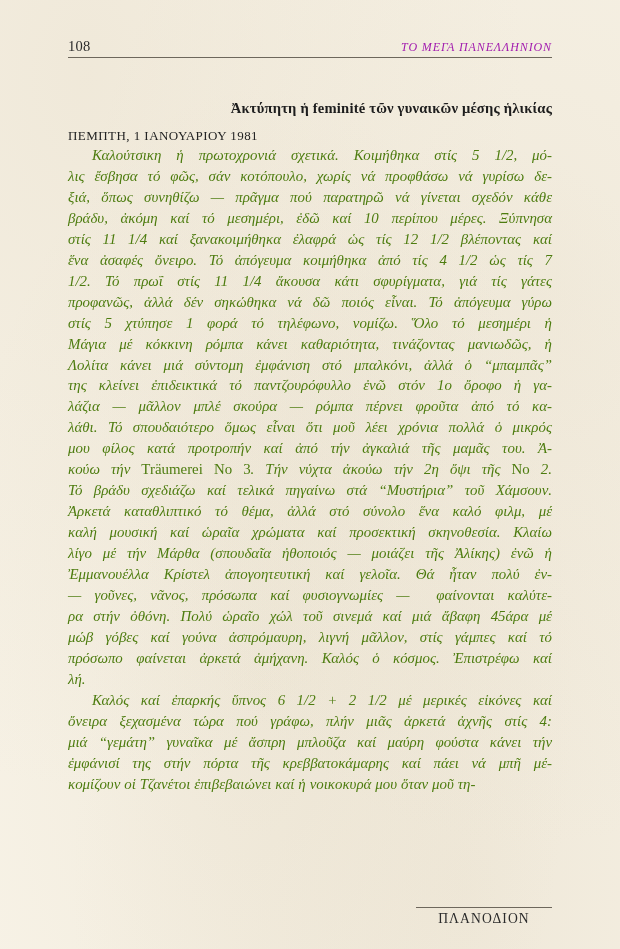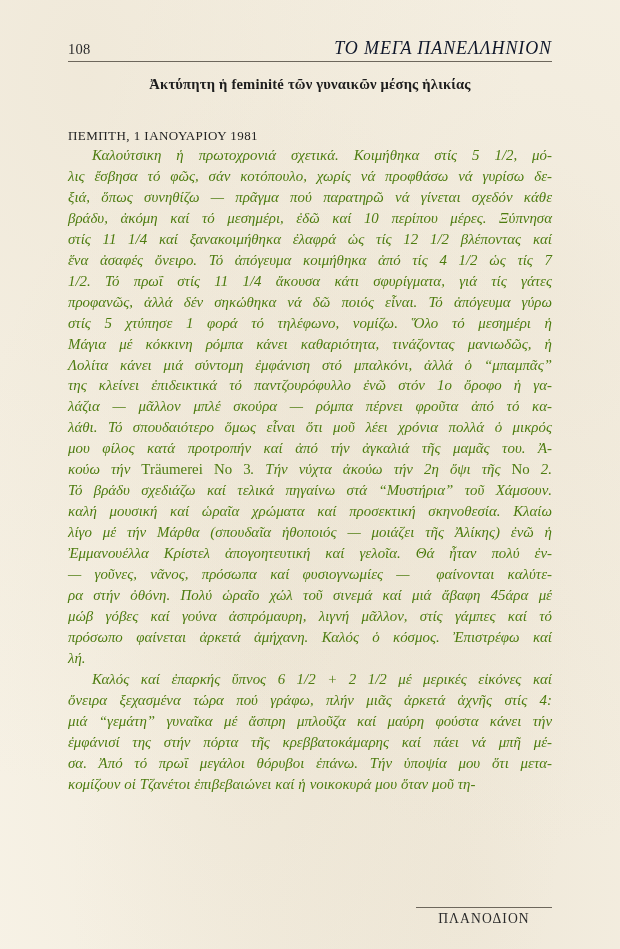--- a/index.html
+++ b/index.html
@@ -50,37 +50,37 @@
     align-items: baseline;
     justify-content: space-between;
   }
   .folio {
     font-size: 14.5px;
     color: #2b2b2b;
     letter-spacing: .3px;
   }
   .runhead-title {
     font-style: italic;
-    font-size: 18px;
-    color: #0f172a;
+    font-size: 12px;
+    color: #a21caf;
     letter-spacing: .9px;
   }
   .runhead-rule {
     margin-top: 2px;
     height: 0;
     border-top: 1.1px solid #6d675c;
   }
 
   
   .article-title {
     position: absolute;
     left: 68px;
     right: 68px;
-    top: 76px;
-    text-align: center;
+    top: 100px;
+    text-align: right;
     font-weight: bold;
     font-size: 14.6px;
     color: #1d1d1d;
     letter-spacing: .2px;
   }
   .article-title .roman {
     font-style: normal;
     font-weight: bold;
   }
 
@@ -180,36 +180,36 @@
           <span class="ln">προφανῶς, ἀλλά δέν σηκώθηκα νά δῶ ποιός εἶναι. Τό ἀπόγευμα γύρω</span>
           <span class="ln">στίς 5 χτύπησε 1 φορά τό τηλέφωνο, νομίζω. Ὅλο τό μεσημέρι ἡ</span>
           <span class="ln">Μάγια μέ κόκκινη ρόμπα κάνει καθαριότητα, τινάζοντας μανιωδῶς, ἡ</span>
           <span class="ln">Λολίτα κάνει μιά σύντομη ἐμφάνιση στό μπαλκόνι, ἀλλά ὁ “μπαμπᾶς”</span>
           <span class="ln">της κλείνει ἐπιδεικτικά τό παντζουρόφυλλο ἐνῶ στόν 1ο ὄροφο ἡ γα-</span>
           <span class="ln">λάζια — μᾶλλον μπλέ σκούρα — ρόμπα πέρνει φροῦτα ἀπό τό κα-</span>
           <span class="ln">λάθι. Τό σπουδαιότερο ὅμως εἶναι ὅτι μοῦ λέει χρόνια πολλά ὁ μικρός</span>
           <span class="ln">μου φίλος κατά προτροπήν καί ἀπό τήν ἀγκαλιά τῆς μαμᾶς του. Ἀ-</span>
           <span class="ln">κούω τήν <span class="roman">Träumerei No 3</span>. Τήν νύχτα ἀκούω τήν 2η ὄψι τῆς <span class="roman">No</span> 2.</span>
           <span class="ln">Τό βράδυ σχεδιάζω καί τελικά πηγαίνω στά “Μυστήρια” τοῦ Χάμσουν.</span>
+          <span class="ln">Ἀρκετά καταθλιπτικό τό θέμα, ἀλλά στό σύνολο ἕνα καλό φιλμ, μέ</span>
           <span class="ln">καλή μουσική καί ὡραῖα χρώματα καί προσεκτική σκηνοθεσία. Κλαίω</span>
           <span class="ln">λίγο μέ τήν Μάρθα (σπουδαῖα ἠθοποιός — μοιάζει τῆς Ἀλίκης) ἐνῶ ἡ</span>
           <span class="ln">Ἐμμανουέλλα Κρίστελ ἀπογοητευτική καί γελοῖα. Θά ἦταν πολύ ἐν-</span>
           <span class="ln">— γοῦνες, νᾶνος, πρόσωπα καί φυσιογνωμίες —  φαίνονται καλύτε-</span>
           <span class="ln">ρα στήν ὀθόνη. Πολύ ὡραῖο χώλ τοῦ σινεμά καί μιά ἄβαφη 45άρα μέ</span>
           <span class="ln">μώβ γόβες καί γούνα ἀσπρόμαυρη, λιγνή μᾶλλον, στίς γάμπες καί τό</span>
           <span class="ln">πρόσωπο φαίνεται ἀρκετά ἀμήχανη. Καλός ὁ κόσμος. Ἐπιστρέφω καί</span>
           <span class="ln last">λή.</span>
         </div>
 
       <div class="para" id="entry2">
           <span class="ln indent">Καλός καί ἐπαρκής ὕπνος 6 1/2 + 2 1/2 μέ μερικές εἰκόνες καί</span>
           <span class="ln">ὄνειρα ξεχασμένα τώρα πού γράφω, πλήν μιᾶς ἀρκετά ἀχνῆς στίς 4:</span>
           <span class="ln">μιά “γεμάτη” γυναῖκα μέ ἄσπρη μπλοῦζα καί μαύρη φούστα κάνει τήν</span>
           <span class="ln">ἐμφάνισί της στήν πόρτα τῆς κρεββατοκάμαρης καί πάει νά μπῆ μέ-</span>
-          <span class="ln">σα. Ἀπό τό πρωΐ μεγάλοι θόρυβοι ἐπάνω. Τήν ὑποψία μου ὅτι μετα-</span>
           <span class="ln last">κομίζουν οἱ Τζανέτοι ἐπιβεβαιώνει καί ἡ νοικοκυρά μου ὅταν μοῦ τη-</span>
         </div>
 
     </div>
 
     <div class="footer">
       <div class="footer-rule"></div>
       <div class="footer-name">ΠΛΑΝΟΔΙΟΝ</div>
     </div>
 

